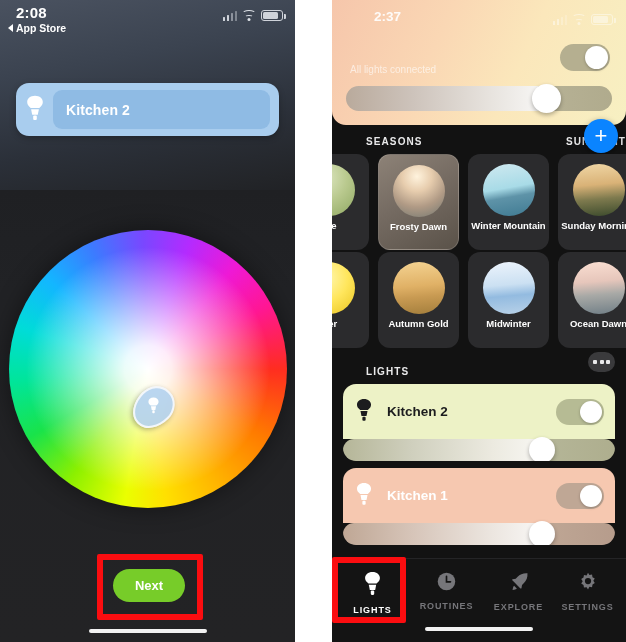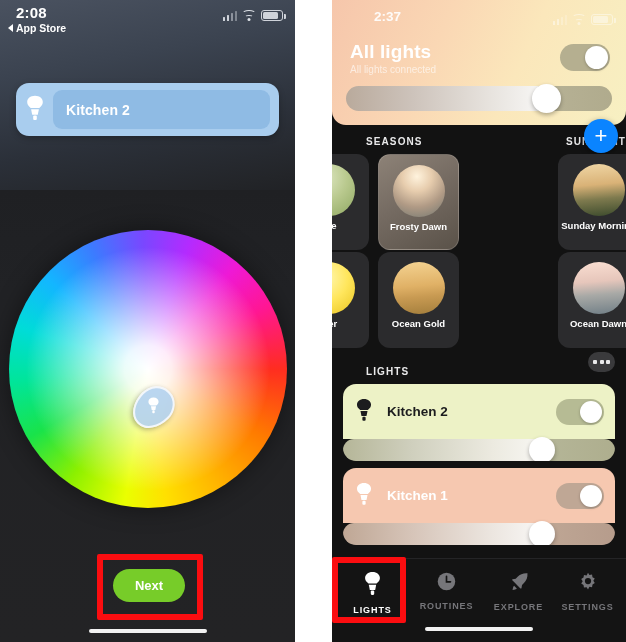--- a/index.html
+++ b/index.html
@@ -303,21 +303,20 @@
           </span>
         <span class="wifi">
             <span class="w1"></span>
             <span class="w2"></span>
             <span class="w3"></span>
           </span>
         <span class="batt">
             <i></i>
           </span>
       </div>
-      <div class="r-title">All lights</div>
       <div class="r-sub">All lights connected</div>
       <div class="r-toggle">
           <i></i>
         </div>
       <div class="r-slider">
           <i></i>
         </div>
     </div>
 
     <div class="sec-label" style="left:14px; top:136px;">SEASONS</div>
@@ -328,34 +327,42 @@
 
     <div class="scene-row" style="top:154px;">
       <div class="scene-card" style="left:-44px;">
         <div class="scene-thumb" style="background:radial-gradient(circle at 38% 26%, var(--c1,#dfe8c4) 0%, var(--c2,#b9c98e) 48%, var(--c3,#8fa862) 100%);"></div>
         <div class="scene-name">ake</div>
       </div>
       <div class="scene-card active" style="left:46px;">
         <div class="scene-thumb" style="background:radial-gradient(circle at 46% 22%, #fff3dd 0%, #e7cdae 30%, #b09a85 62%, #6f7670 100%);"></div>
         <div class="scene-name">Frosty Dawn</div>
       </div>
+      <div class="scene-card" style="left:136px;">
+        <div class="scene-thumb" style="background:linear-gradient(170deg,#cfe9f0 0%,#a8dbe7 46%,#5e93a8 62%,#3f7a92 100%);"></div>
+        <div class="scene-name">Winter Mountain</div>
+      </div>
       <div class="scene-card" style="left:226px;">
         <div class="scene-thumb" style="background:linear-gradient(175deg,#f0d7a6 0%,#d9b277 40%,#7e7a4e 66%,#3b4a2c 100%);"></div>
         <div class="scene-name">Sunday Morning</div>
       </div>
     </div>
 
     <div class="scene-row" style="top:252px;">
       <div class="scene-card" style="left:-44px;">
         <div class="scene-thumb" style="background:radial-gradient(circle at 40% 30%, #fff8b8 0%, #ffe65c 50%, #e8c31e 100%);"></div>
         <div class="scene-name">mer</div>
       </div>
       <div class="scene-card" style="left:46px;">
         <div class="scene-thumb" style="background:linear-gradient(175deg,#f4d392 0%,#e0b166 46%,#c89a52 66%,#a37e3c 100%);"></div>
-        <div class="scene-name">Ocean Gold</div>
+        <div class="scene-name">Autumn Gold</div>
+      </div>
+      <div class="scene-card" style="left:136px;">
+        <div class="scene-thumb" style="background:linear-gradient(175deg,#edf4fc 0%,#cbe0f2 44%,#93bbe0 64%,#b9d2e8 100%);"></div>
+        <div class="scene-name">Midwinter</div>
       </div>
       <div class="scene-card" style="left:226px;">
         <div class="scene-thumb" style="background:linear-gradient(175deg,#fadfd2 0%,#e6c6bb 38%,#a8a9a6 62%,#707e86 100%);"></div>
         <div class="scene-name">Ocean Dawn</div>
       </div>
     </div>
 
     <div class="sec-label" style="left:14px; top:366px;">LIGHTS</div>
     <div class="lights-dots">
         <i></i>

